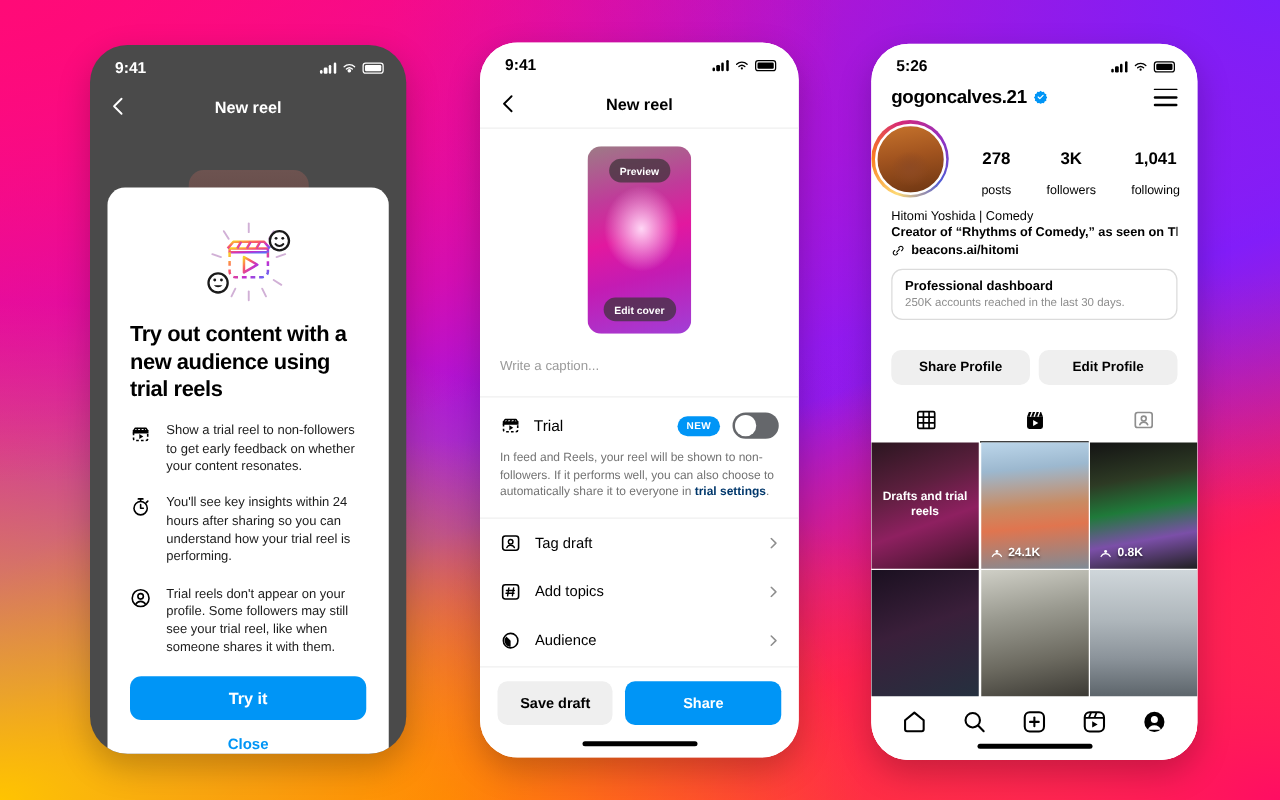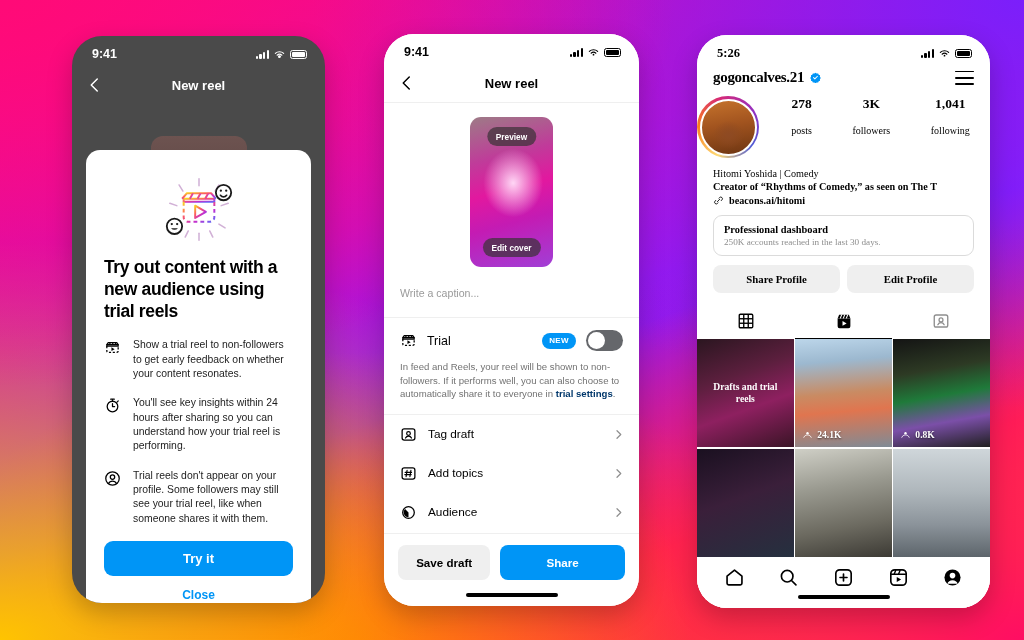--- a/index.html
+++ b/index.html
@@ -30,21 +30,21 @@
 
   
   .phone {
     position: absolute; z-index: 2;
     border-radius: 30px;
     overflow: hidden;
     box-shadow: 0 10px 26px rgba(0,0,0,.22);
   }
   .phone-1 { left: 72px;  top: 36px; width: 253px; height: 567px; background: #4a4a4a; }
   .phone-2 { left: 384px; top: 34px; width: 255px; height: 572px; background: #ffffff; }
-  .phone-3 { left: 697px; top: 35px; width: 293px; height: 573px; background: #ffffff; font-family: Liberation Serif, serif; }
+  .phone-3 { left: 697px; top: 35px; width: 261px; height: 573px; background: #ffffff; }
 
   .statusbar {
     height: 30px; display: flex; align-items: center;
     justify-content: space-between; padding: 6px 18px 0 20px;
     font-size: 12.5px; font-weight: bold;
   }
   .statusbar .sbicons { display: flex; align-items: center; gap: 4px; }
   .sb-bars { display: flex; align-items: flex-end; gap: 1.5px; height: 9px; }
   .sb-bars i { display: block; width: 2.2px; border-radius: 1px; background: currentColor; }
   .sb-bars i:nth-child(1){ height: 3px; }
@@ -165,42 +165,42 @@
   }
 
   
   .p3-body { height: 100%; background: #fff; color: #000; display: flex; flex-direction: column; overflow: hidden; }
   .p3-head { display: flex; align-items: center; padding: 4px 16px 8px; gap: 6px; }
   .p3-head .uname { font-size: 15px; font-weight: bold; letter-spacing: -.3px; }
   .verified { width: 11px; height: 11px; }
   .burger { margin-left: auto; width: 19px; height: 14px; }
   .burger i { display: block; height: 1.9px; background: #000; border-radius: 2px; margin-bottom: 4.3px; }
   .burger i:last-child { margin-bottom: 0; }
-  .p3-stats { display: flex; align-items: flex-start; padding: 2px 0 0; gap: 12px; }
+  .p3-stats { display: flex; align-items: flex-end; padding: 2px 0 0; gap: 12px; }
   .avatar {
     width: 62px; height: 62px; border-radius: 50%; flex: 0 0 62px;
     padding: 2.5px;
     background: conic-gradient(from 200deg,#feda75,#fa7e1e,#d62976,#962fbf,#4f5bd5,#feda75);
   }
   .avatar .inner {
     width: 100%; height: 100%; border-radius: 50%; border: 2px solid #fff;
     background:
       radial-gradient(42% 38% at 50% 64%, #8e4a23 0%, rgba(142,74,35,0) 70%),
       linear-gradient(170deg,#c6732c 0%,#a2541f 45%,#6d3512 100%);
   }
   .statgrid { display: flex; flex: 1; justify-content: space-around; text-align: center; }
   .statgrid .num { font-size: 13.5px; font-weight: bold; }
   .statgrid .lbl { font-size: 10px; margin-top: 13px; }
   .bio { padding: 10px 16px 0; }
   .bio .l1 { font-size: 10.2px; }
   .bio .l2 { font-size: 10.2px; font-weight: bold; margin-top: 2px; white-space: nowrap; overflow: hidden; }
   .bio .l3 { font-size: 10.2px; font-weight: bold; margin-top: 3px; display: flex; align-items: center; gap: 5px; }
   .link-ico { width: 11px; height: 11px; }
   .dash {
-    margin: 9px 16px 0; border: 1px solid #dbdbdb; border-radius: 9px; padding: 8px 10px;
+    margin: 9px 16px 15px; border: 1px solid #dbdbdb; border-radius: 9px; padding: 8px 10px;
     cursor: pointer;
   }
   .dash .t { font-size: 10.4px; font-weight: bold; }
   .dash .s { font-size: 9.2px; color: #8e8e8e; margin-top: 2px; }
   .p3-btns { display: flex; gap: 7px; padding: 9px 16px 0; }
   .p3-btns button {
     flex: 1; background: #efefef; border: none; border-radius: 8px;
     padding: 8px 0; font-size: 10.8px; font-weight: bold; color: #000;
     cursor: pointer; font-family: inherit;
   }

